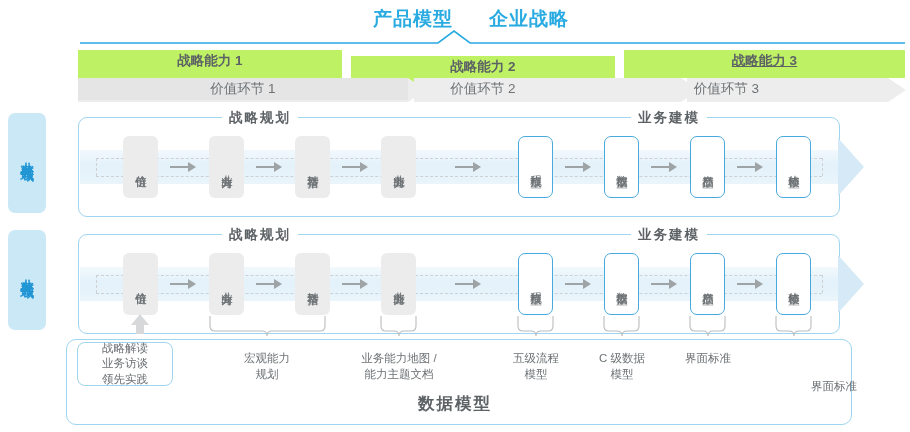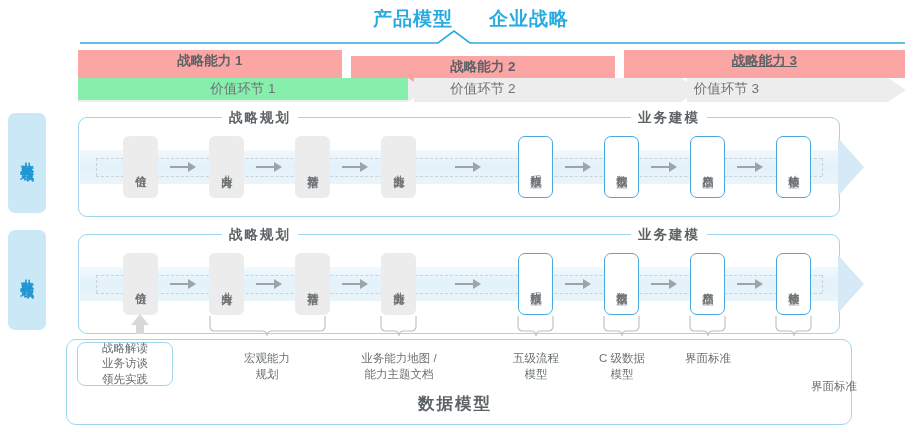--- a/index.html
+++ b/index.html
@@ -24,31 +24,31 @@
   .top-title {
     font-size: 19px;
     font-weight: bold;
     color: #29ABE2;
     letter-spacing: 1px;
     white-space: nowrap;
   }
 
   
   .cap-bar {
-    background: #fca5a5;
+    background: #bef264;
     height: 28px;
     line-height: 22px;
     text-align: center;
     font-size: 13.5px;
     font-weight: bold;
     color: #5d6265;
     white-space: nowrap;
   }
   .val-bar {
-    background: #86efac;
+    background: #e5e5e5;
     height: 22px;
     line-height: 22px;
     text-align: center;
     font-size: 13.5px;
     color: #6e7376;
     white-space: nowrap;
   }
 
   
   .side-label {

